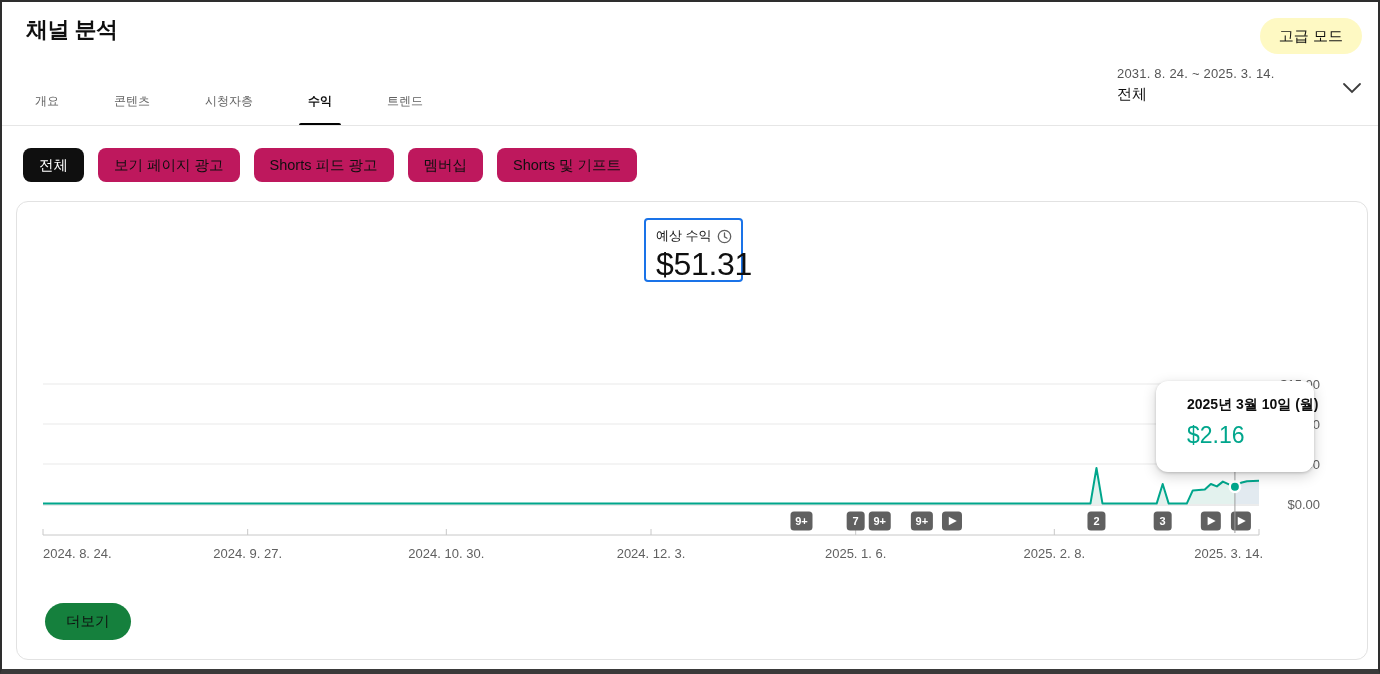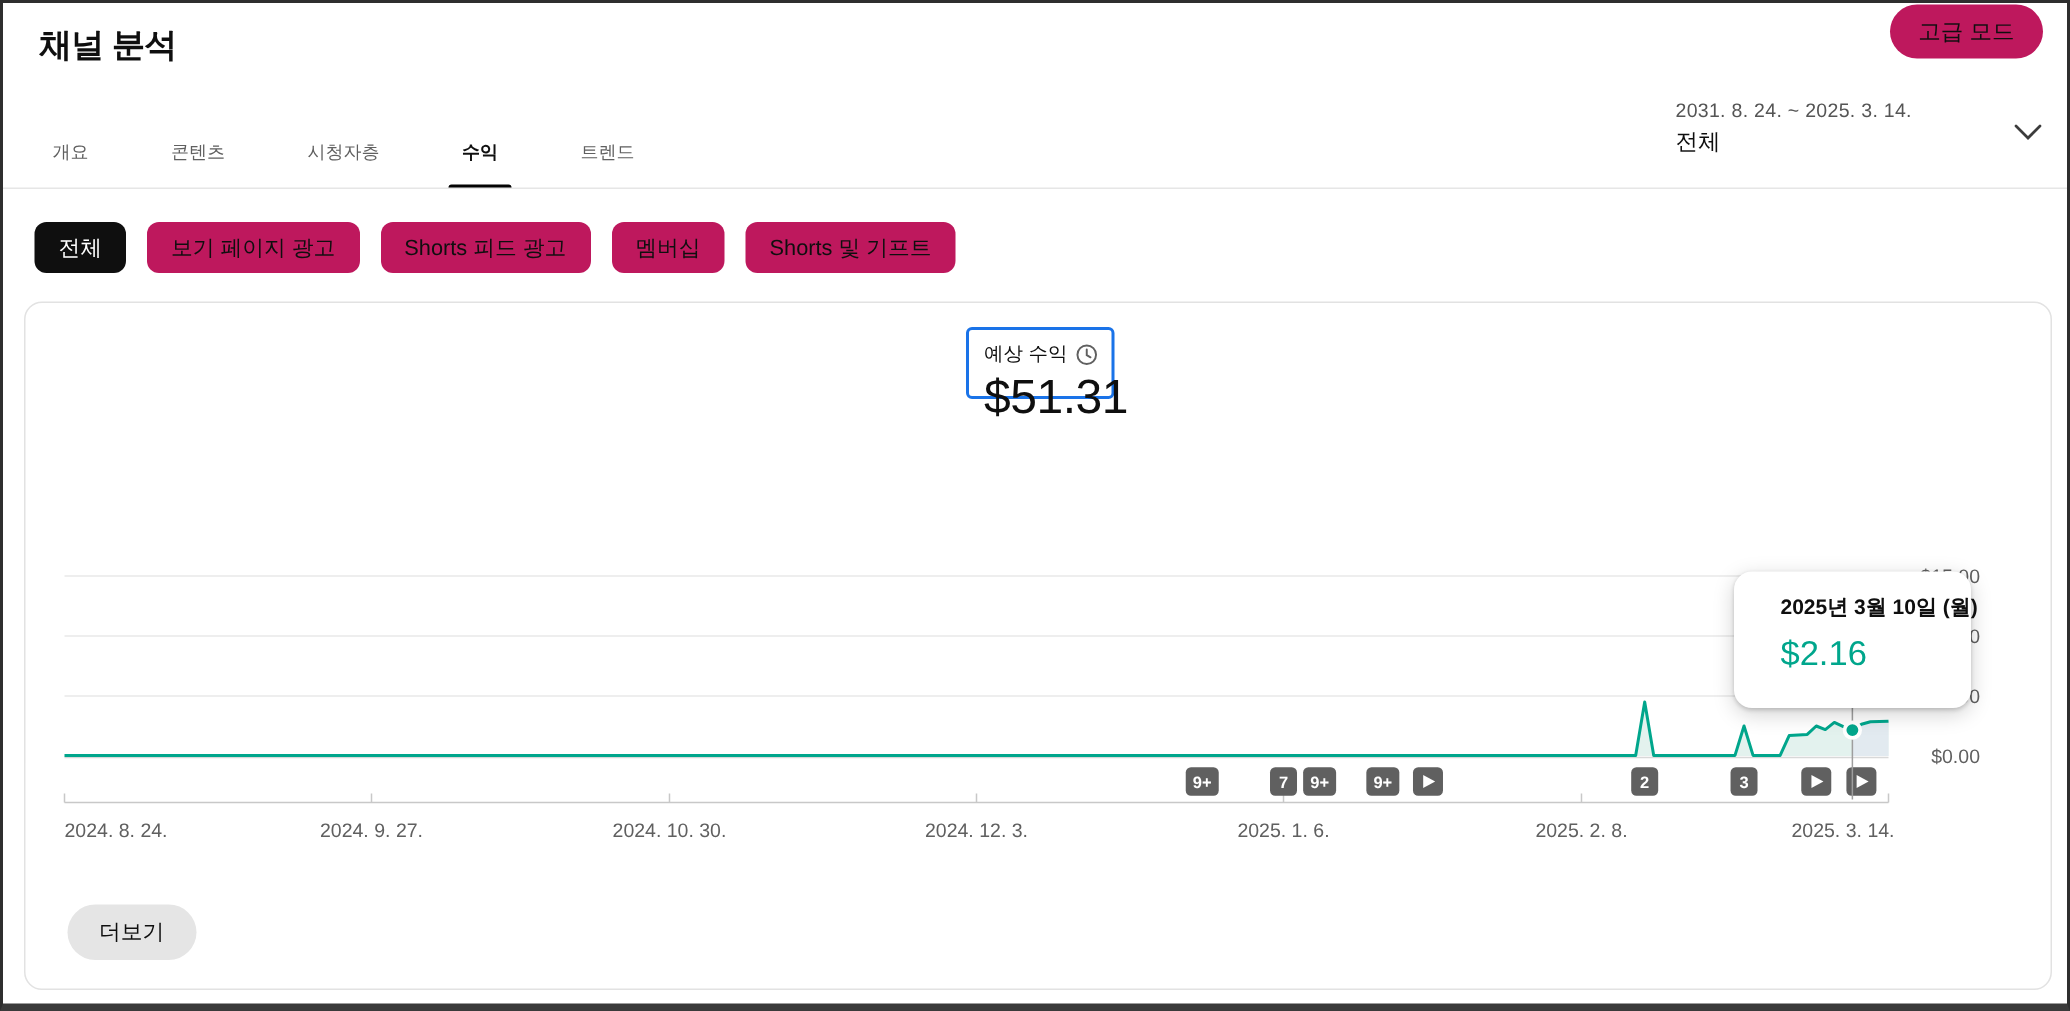--- a/index.html
+++ b/index.html
@@ -2,22 +2,22 @@
 <html><head>
 <meta charset="utf-8">
 <style>
   * { margin:0; padding:0; box-sizing:border-box; }
   html,body { width:1380px; height:674px; background:#fff; font-family:"Liberation Sans", sans-serif; color:#0f0f0f; }
   .frame { position:relative; width:1380px; height:674px; background:#fff;
            border-left:2px solid #2e2e2e; border-right:2px solid #2e2e2e;
            border-top:2px solid #2e2e2e; border-bottom:5px solid #3a3a3a; overflow:hidden; }
 
   .page-title { position:absolute; left:24px; top:13px; font-size:22px; font-weight:700; letter-spacing:-0.5px; }
-  .adv-btn { position:absolute; right:16px; top:1px; height:36px; padding:0 19px; border:none;
-             border-radius:18px; background:#be185d; font-family:inherit; font-size:15px; font-weight:500;
+  .adv-btn { position:absolute; right:16px; top:16px; height:36px; padding:0 19px; border:none;
+             border-radius:18px; background:#fef9c3; font-family:inherit; font-size:15px; font-weight:500;
              color:#0f0f0f; cursor:pointer; display:flex; align-items:center; }
 
   .tabs { position:absolute; left:24px; top:75px; height:49px; display:flex; gap:37px; }
   .tab { position:relative; display:flex; align-items:center; padding:0 9px; font-size:12px; font-weight:500;
          color:#606060; cursor:pointer; }
   .tab.selected { color:#0f0f0f; font-weight:700; }
   .tab.selected::after { content:""; position:absolute; left:0; right:0; bottom:0; height:3px; background:#030303; border-radius:2px 2px 0 0; }
   .tabs-divider { position:absolute; left:0; right:0; top:123px; height:1px; background:#e6e6e6; }
 
   .date-filter { position:absolute; left:1115px; top:64px; cursor:pointer; }
@@ -26,35 +26,35 @@
   .chevron { position:absolute; left:1340px; top:80px; }
 
   .chips { position:absolute; left:21px; top:146px; display:flex; gap:14px; }
   .chip { height:34px; display:flex; align-items:center; padding:0 16px; border-radius:8px;
           background:#be185d; font-size:14.5px; font-weight:500; color:#0f0f0f; cursor:pointer; white-space:nowrap; }
   .chip.selected { background:#0f0f0f; color:#fff; }
 
   .card { position:absolute; left:14px; top:199px; width:1352px; height:459px;
           background:#fff; border:1px solid #e2e2e2; border-radius:12px; }
 
-  .metric-box { position:absolute; left:627px; top:16px; width:99px; height:48px;
+  .metric-box { position:absolute; left:627px; top:16px; width:99px; height:64px;
                 border:2px solid #1a73e8; border-radius:4px; padding:7px 0 0 10px; cursor:pointer; background:#fff; }
   .metric-label-row { display:flex; align-items:center; gap:5px; font-size:13px; color:#0f0f0f; }
   .metric-value { font-size:32px; color:#0f0f0f; margin-top:1px; letter-spacing:-0.3px; }
 
   #chart { position:absolute; left:0; top:0; }
 
   .tooltip { position:absolute; left:1139px; top:179px; width:158px; height:91px; background:#fff;
              border-radius:12px; box-shadow:0 1px 3px rgba(0,0,0,.18), 0 4px 14px rgba(0,0,0,.18);
              padding:15px 31px; z-index:5; }
   .tooltip-date { font-size:14px; font-weight:700; color:#0f0f0f; white-space:nowrap; }
   .tooltip-value { font-size:23px; color:#00a68c; margin-top:8px; }
 
   .see-more { position:absolute; left:28px; top:401px; height:37px; padding:0 21px; border:none;
-              border-radius:19px; background:#e5e5e5; font-family:inherit; font-size:14.5px; font-weight:500;
+              border-radius:19px; background:#15803d; font-family:inherit; font-size:14.5px; font-weight:500;
               color:#0f0f0f; cursor:pointer; }
 </style>
 </head>
 <body>
 
 <div class="frame">
 
   <h1 class="page-title">채널 분석</h1>
   <button class="adv-btn">고급 모드</button>
 

